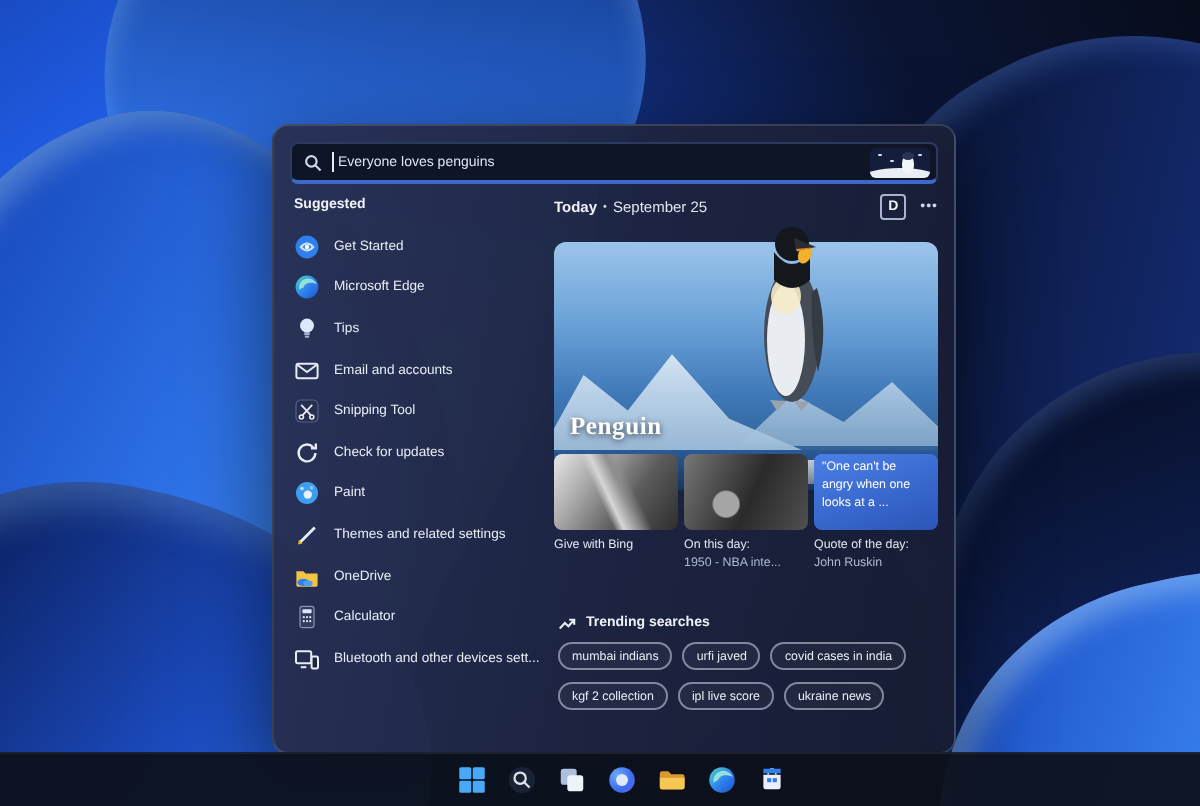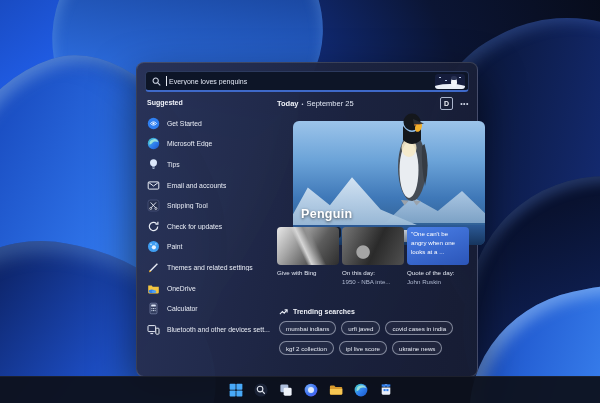--- a/index.html
+++ b/index.html
@@ -63,22 +63,22 @@
   .right-col{position:absolute;left:140px;top:34px;width:192px;height:280px;}
   .today-row{position:absolute;left:0;top:0;width:100%;display:flex;align-items:center;font-size:7.5px;color:#eef1f8;}
   .today-label{font-weight:bold;}
   .sep{margin:0 3px;font-size:5.5px;color:#cfd6e6;}
   .date{color:#dfe5f2;}
   .spacer{flex:1;}
   .d-badge{width:11px;height:11px;border:1px solid #aab4cc;border-radius:2px;display:flex;align-items:center;
     justify-content:center;font-size:7px;font-weight:bold;color:#eef1f8;cursor:pointer;}
   .more{margin-left:7px;color:#cfd6e6;font-size:7px;letter-spacing:.5px;cursor:pointer;line-height:4px;}
   
-  .hero{position:absolute;left:16px;top:24px;width:192px;height:124px;border-radius:6px;cursor:pointer;
-    background:linear-gradient(180deg,#9cc4ea 0%,#6ba3d8 32%,#3f78b8 62%,#27527e 100%);}
+  .hero{position:absolute;left:0;top:24px;width:192px;height:124px;border-radius:6px;cursor:pointer;
+    background:linear-gradient(180deg,#9cc4ea 0%,#6ba3d8 32%,#3f78b8 62%,#27527e 100%);font-family:Liberation Serif, serif;}
   .hero-clip{position:absolute;inset:0;border-radius:6px;overflow:hidden;}
   .mtn1{position:absolute;left:-6px;bottom:20px;width:130px;height:52px;opacity:.85;
     background:linear-gradient(#eff6fc,#a9c6e0);clip-path:polygon(0 100%,16% 28%,33% 62%,50% 8%,72% 70%,100% 100%);}
   .mtn2{position:absolute;right:-10px;bottom:22px;width:110px;height:40px;opacity:.7;
     background:linear-gradient(#e6f0f8,#9cbcd8);clip-path:polygon(0 100%,25% 35%,48% 70%,70% 20%,100% 100%);}
   .sea{position:absolute;left:0;right:0;bottom:0;height:20px;background:linear-gradient(#2c5a96,#16355e);}
   .pedestal{position:absolute;left:96px;bottom:3px;width:48px;height:12px;
     background:linear-gradient(#c3ccd6,#737e8a);clip-path:polygon(10% 0,90% 0,100% 100%,0 100%);}
   .penguin-svg{position:absolute;left:92px;top:-9px;width:54px;height:96px;overflow:visible;}
   .hero-title{position:absolute;left:8px;bottom:24px;font-size:12.5px;font-weight:bold;color:#fff;

